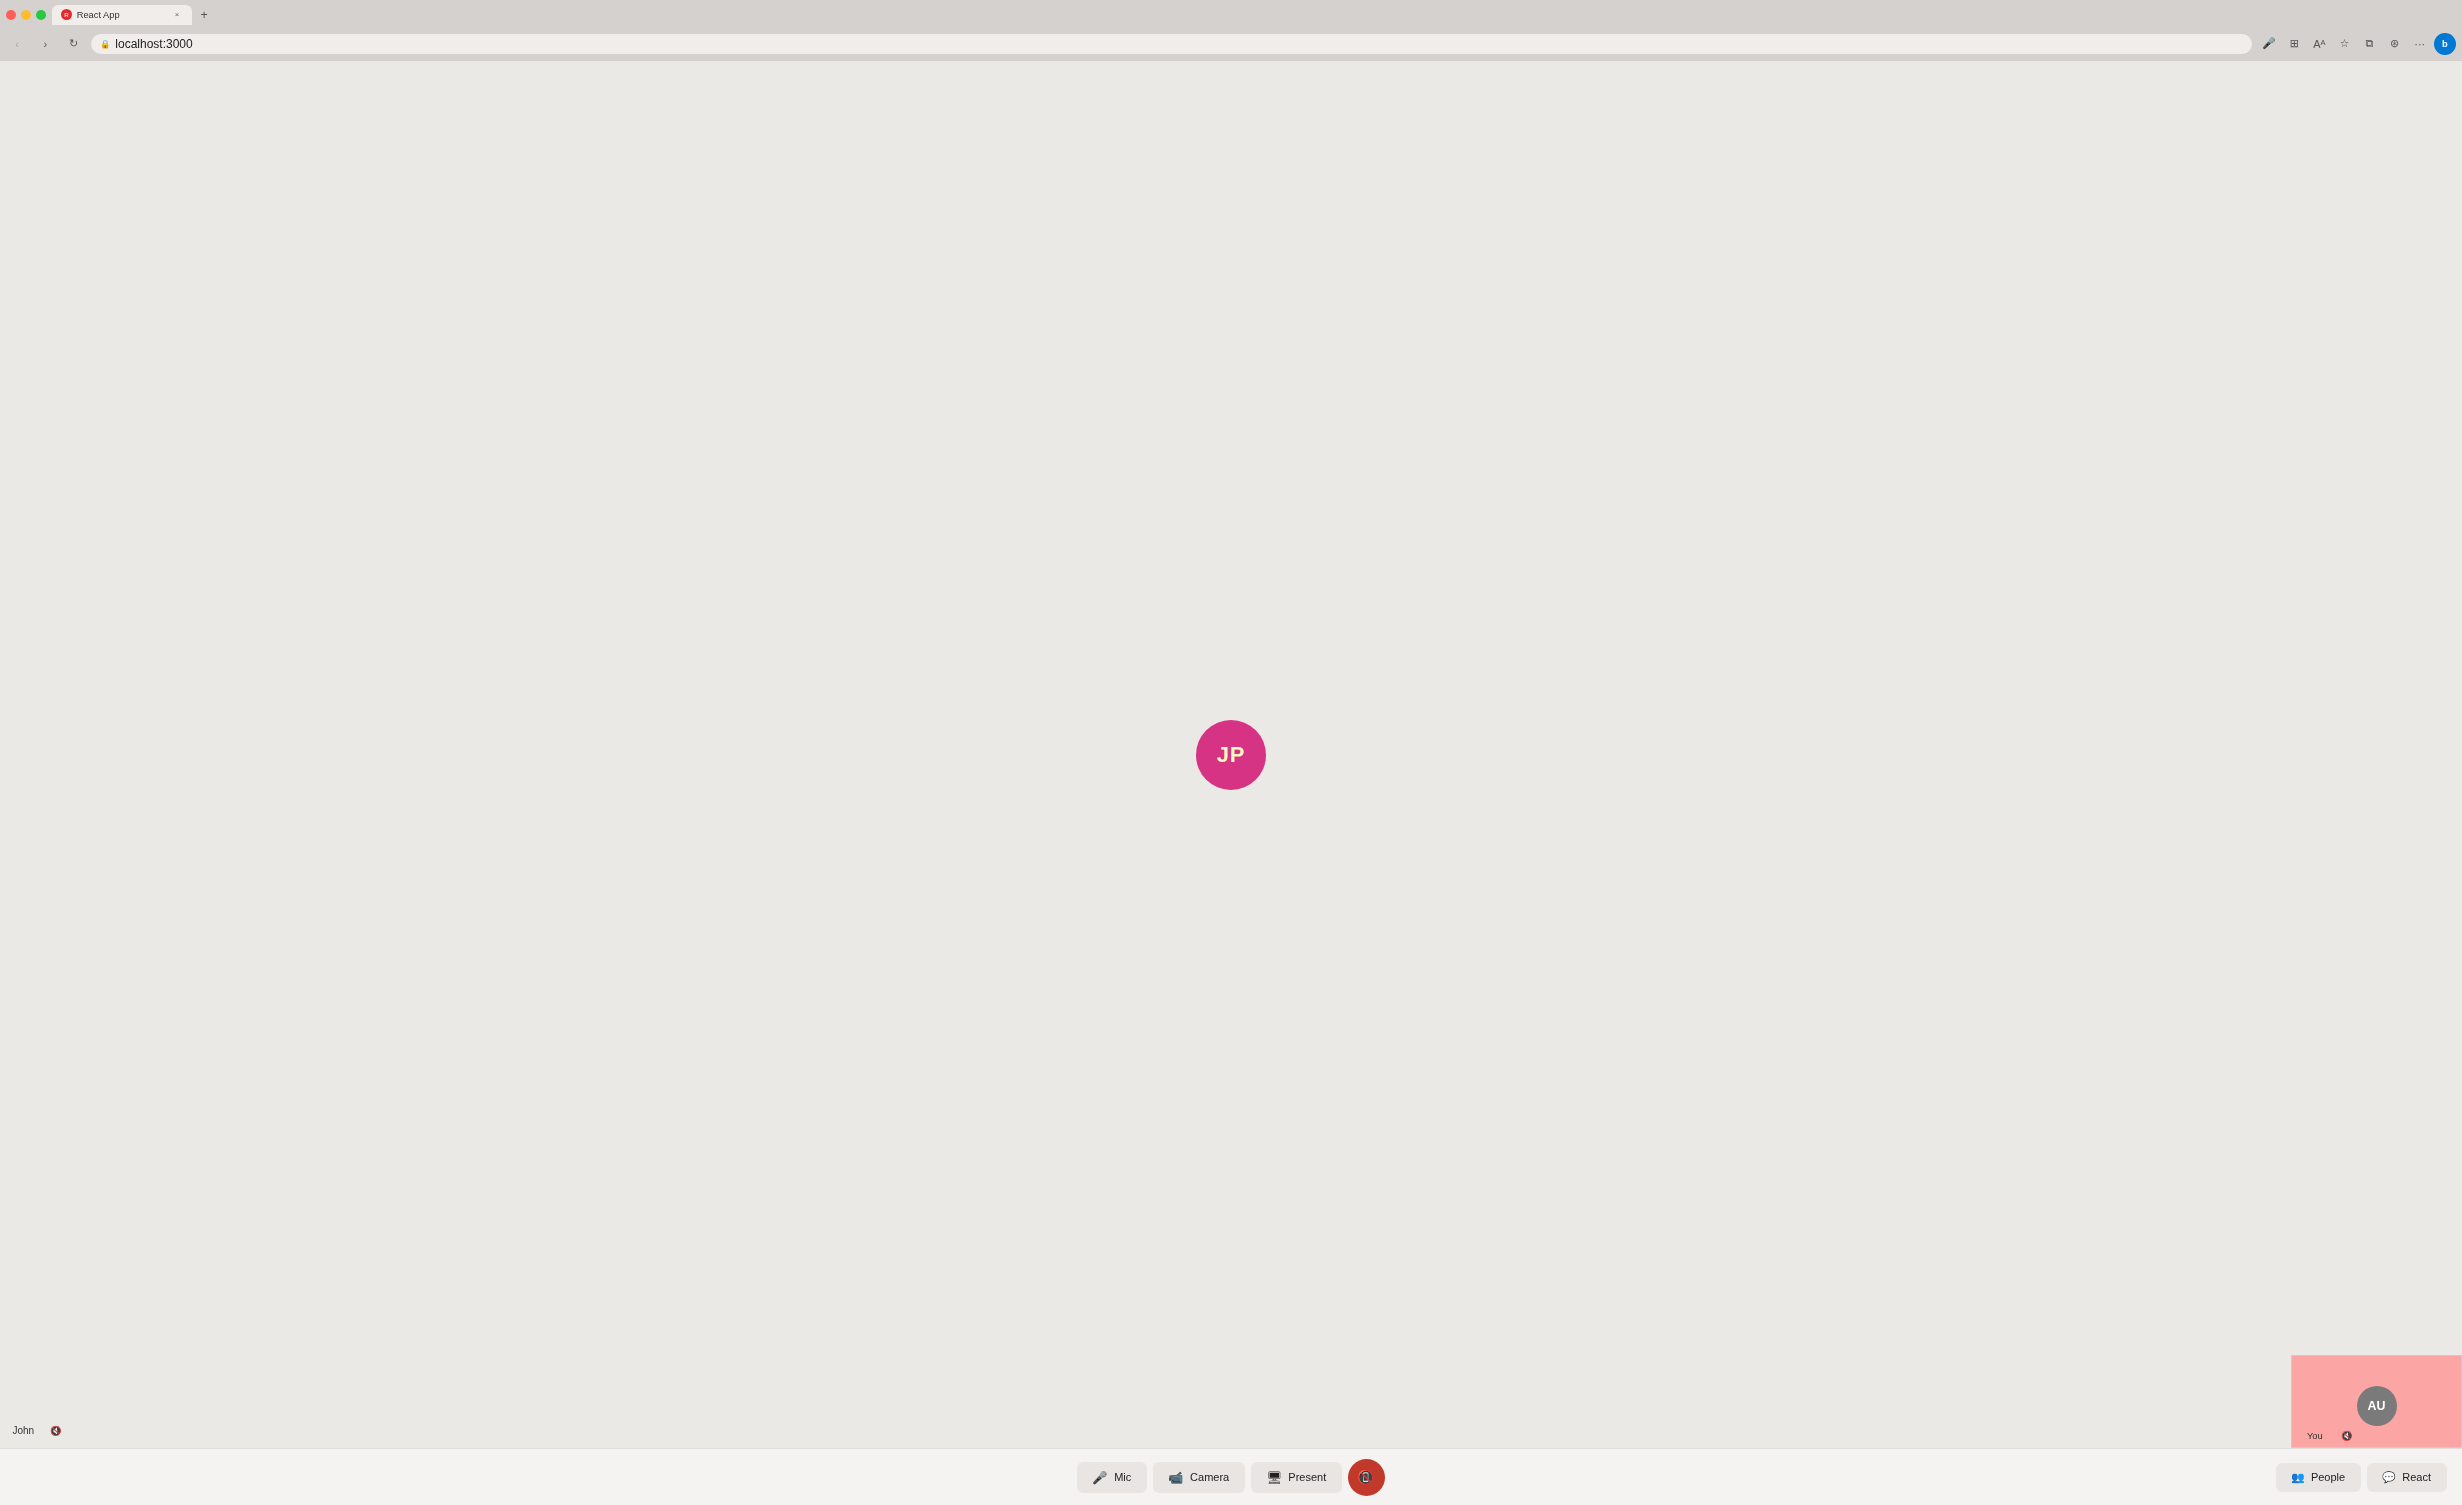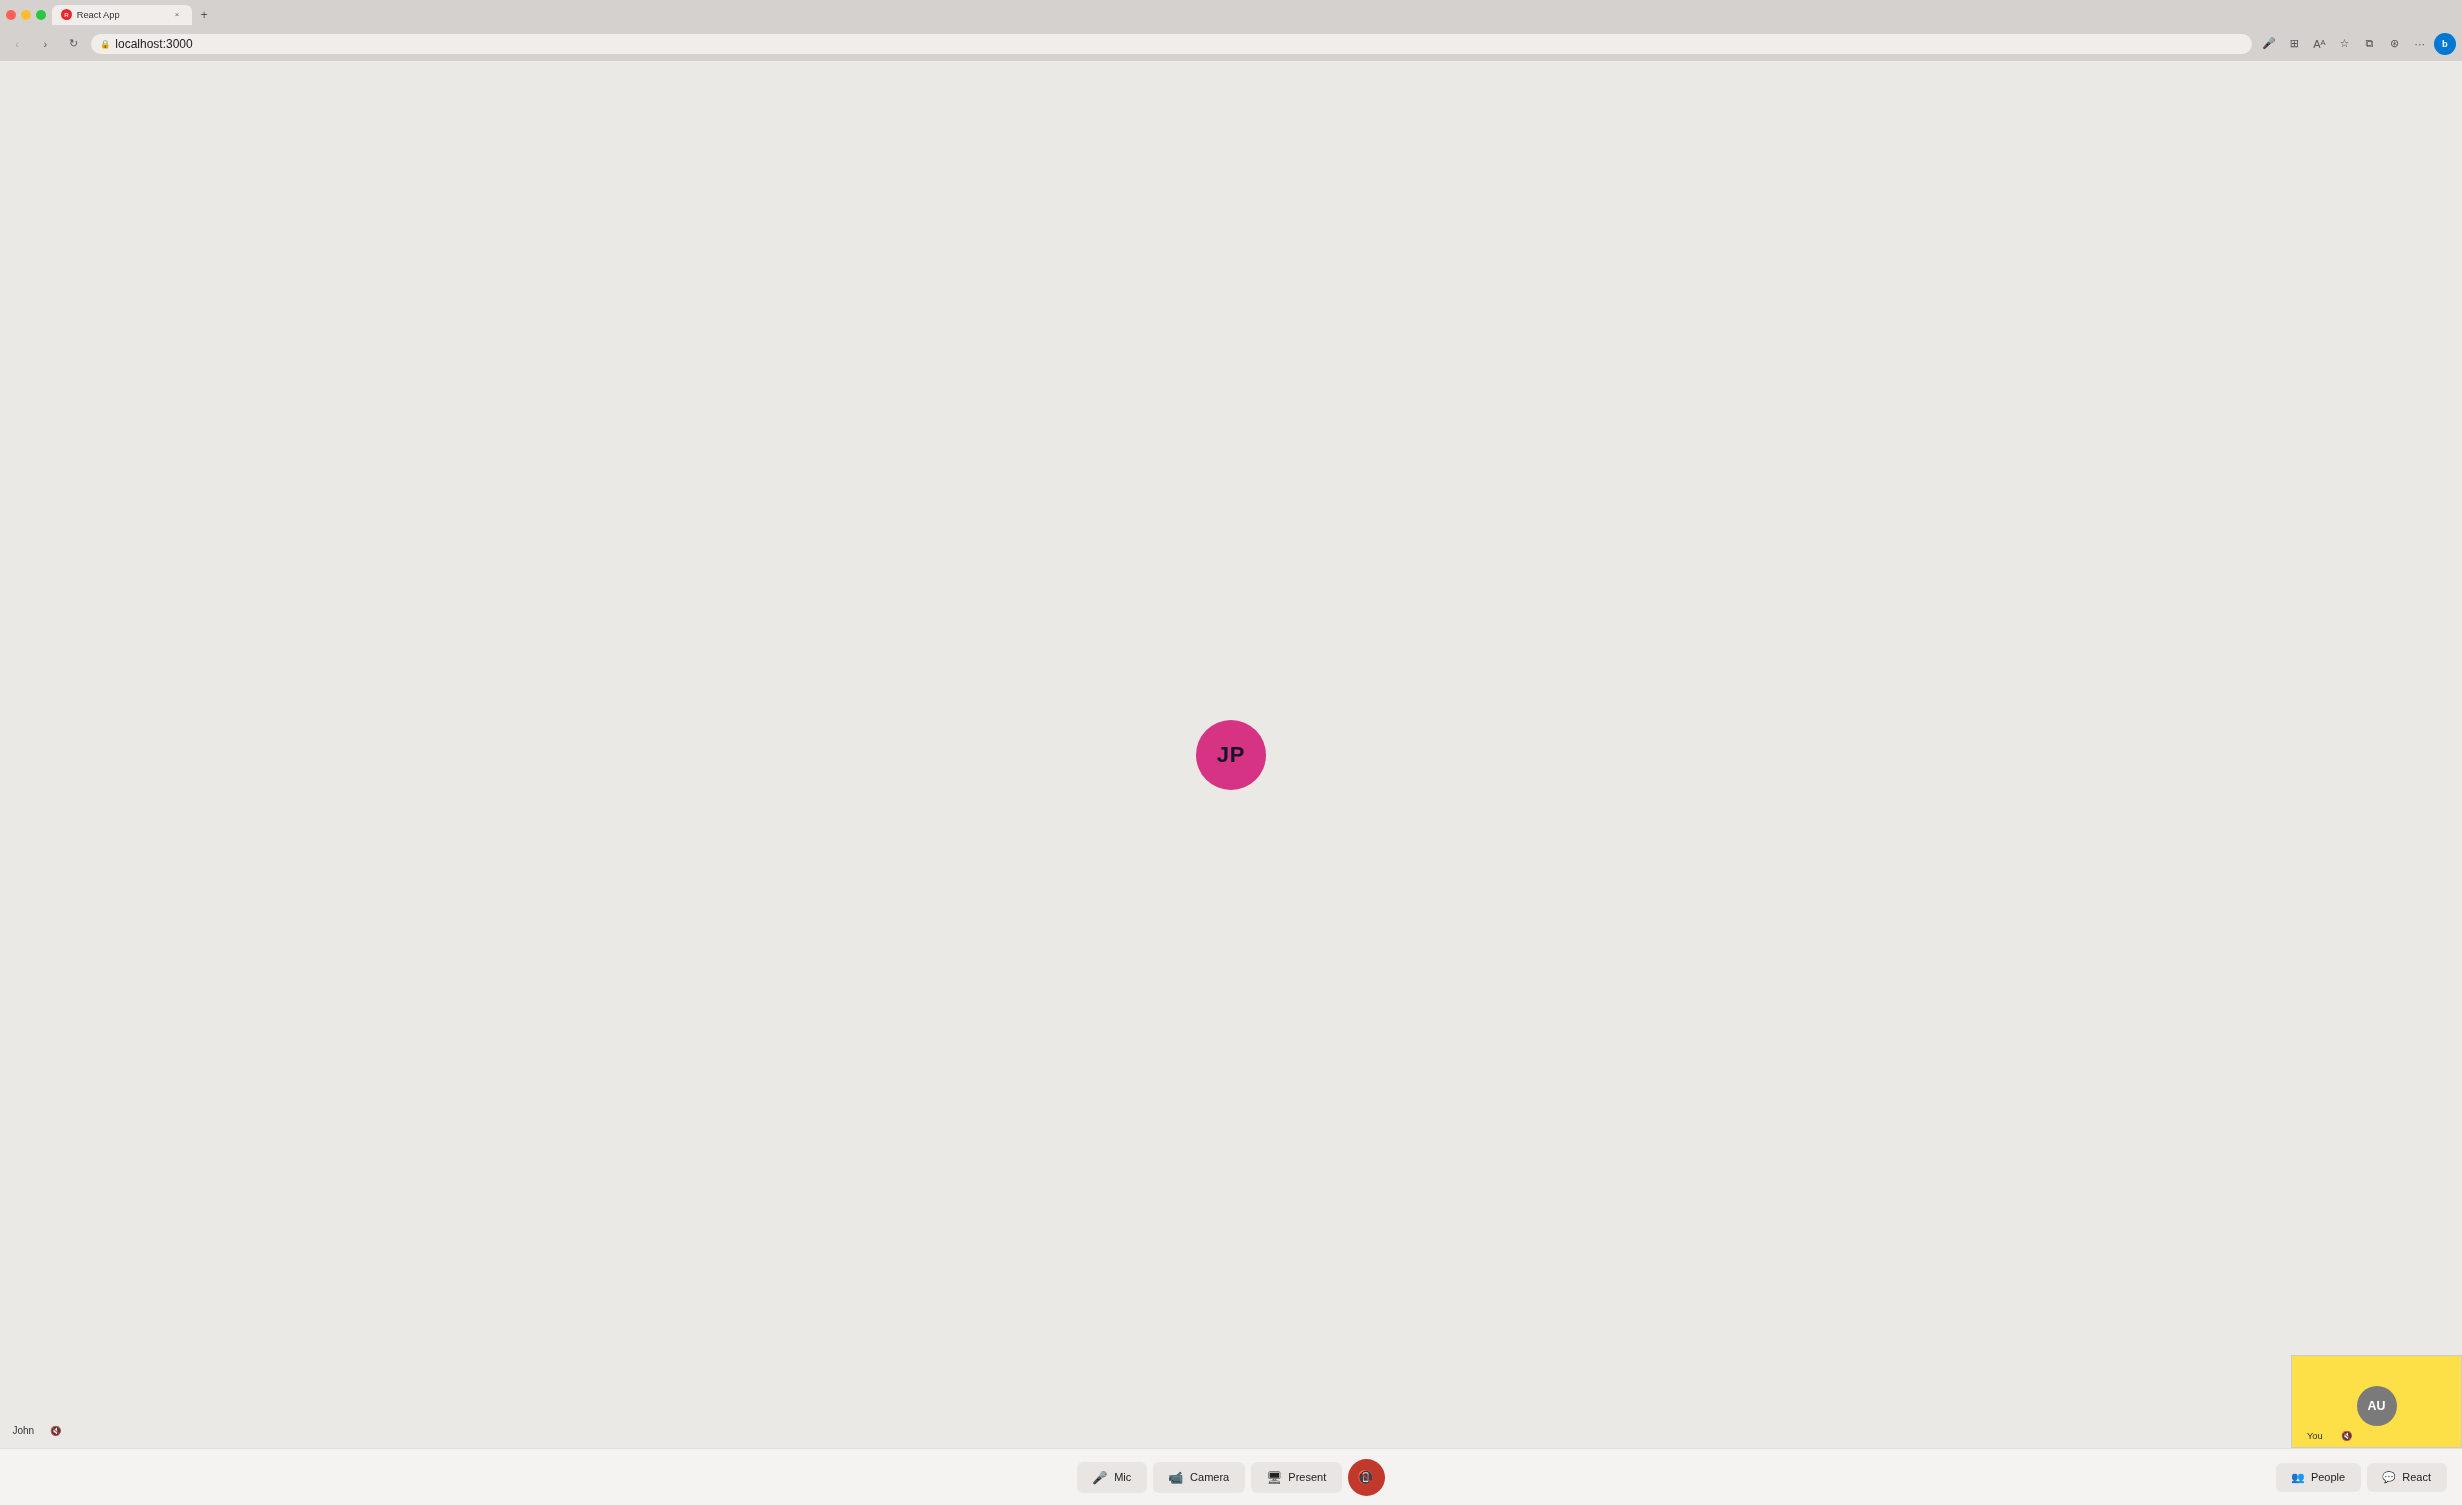--- a/index.html
+++ b/index.html
@@ -214,21 +214,21 @@
 
     
     .main-avatar {
       width: 70px;
       height: 70px;
       border-radius: 50%;
       background: #d63384;
       display: flex;
       align-items: center;
       justify-content: center;
-      color: #0f172a;
+      color: #fef9c3;
       font-size: 22px;
       font-weight: 600;
       letter-spacing: 0.8px;
     }
 
     
     .participant-label {
       position: absolute;
       bottom: 12.4px;
       left: 12.4px;
@@ -243,21 +243,21 @@
       font-size: 9.3px;
       color: #555;
     }
 
     
     .self-view {
       position: absolute;
       bottom: 0;
       right: 0;
       width: 171px;
-      background: #fde047;
+      background: #fca5a5;
       border: 0.8px solid #ccc;
       display: flex;
       flex-direction: column;
       align-items: center;
       justify-content: center;
       padding: 15.5px 7.8px 7.8px;
       min-height: 93px;
     }
 
     .self-avatar {

